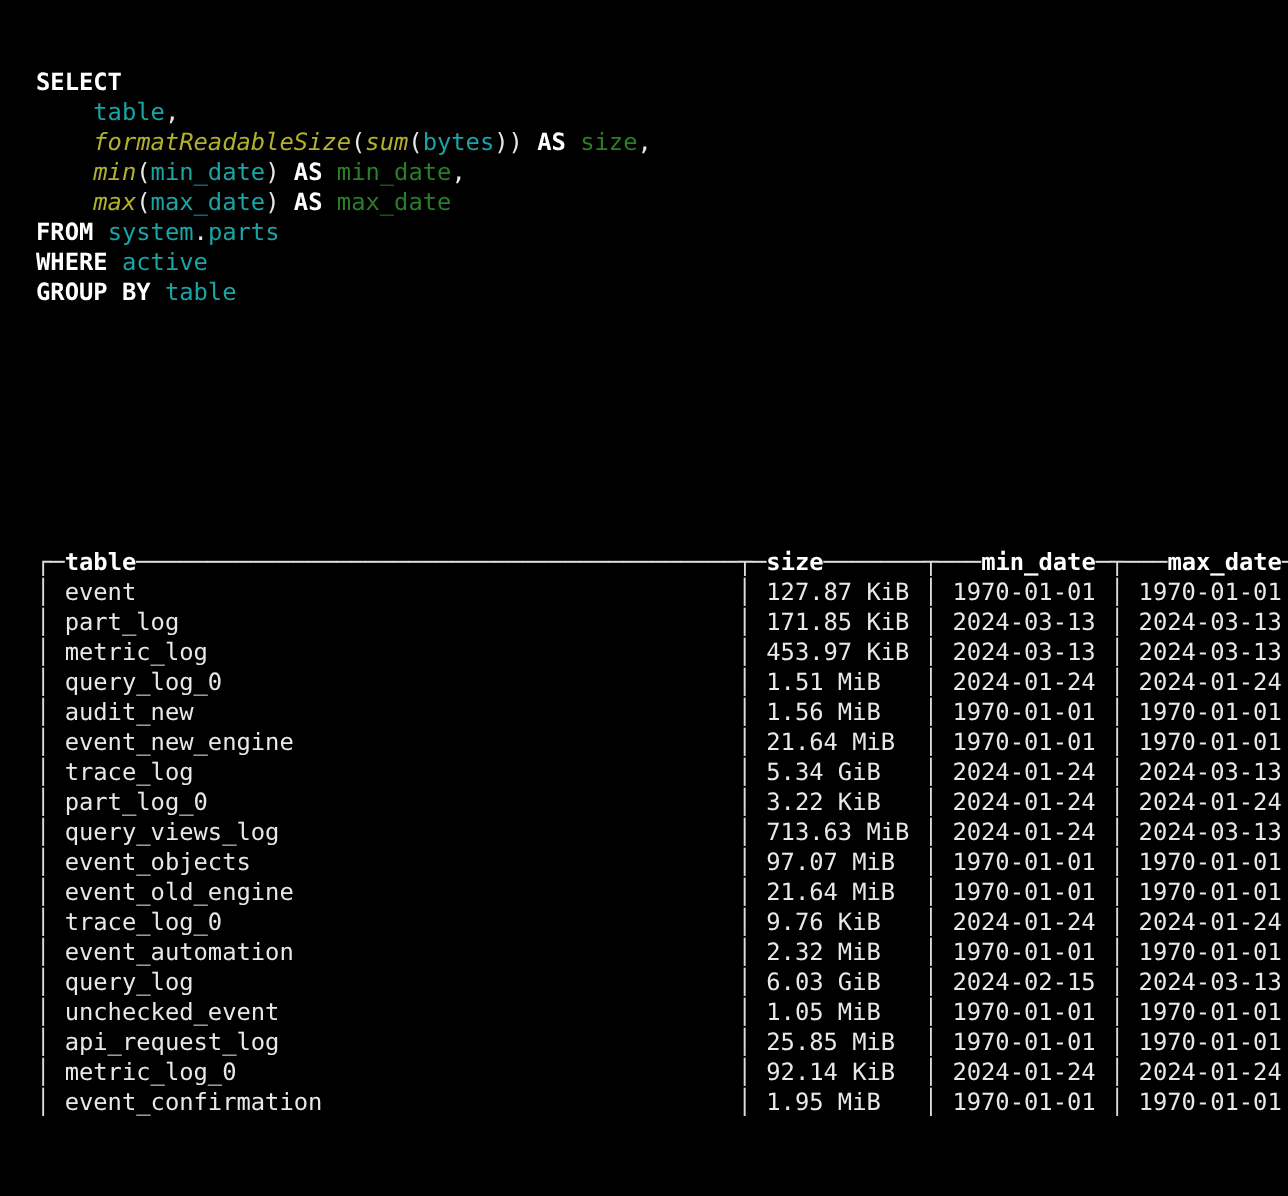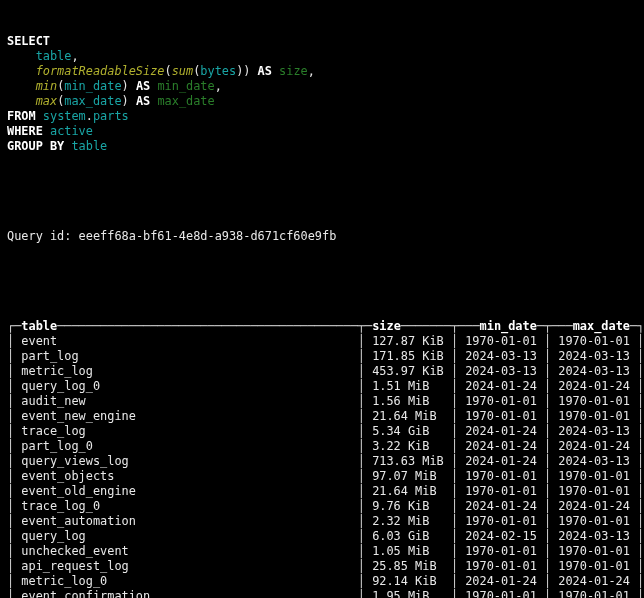--- a/index.html
+++ b/index.html
@@ -18,31 +18,30 @@
     box-sizing: border-box;
     padding: 4px 0 0 7px;
     background: var(--bg, #000000);
     font-family: "DejaVu Sans Mono", "Liberation Mono", monospace;
     font-size: 11.9px;
     line-height: 15px;
     color: var(--tx, #E8E8E8);
     white-space: pre;
     cursor: text;
   }
-  .line { height: 15px; white-space: pre; }
+  .line { height: 15px; white-space: pre; margin-left: 11px; }
   .kw { color: var(--kw, #FFFFFF); font-weight: bold; }
   .id { color: var(--id, #19A5A5); }
   .fn { color: var(--fn, #B1B12E); font-style: italic; }
   .al { color: var(--al, #2A7E2A); }
   .tx { color: var(--tx, #E8E8E8); }
   .bd { color: var(--bd, #DCDCDC); }
   .hd { color: var(--kw, #FFFFFF); font-weight: bold; }
 </style>
 </head>
 <body>
 
 <div class="terminal">
   <div id="sql"><div class="line"><span class="kw">SELECT</span></div><div class="line"><span class="tx">    </span><span class="id">table</span><span class="tx">,</span></div><div class="line"><span class="tx">    </span><span class="fn">formatReadableSize</span><span class="tx">(</span><span class="fn">sum</span><span class="tx">(</span><span class="id">bytes</span><span class="tx">)) </span><span class="kw">AS</span><span class="tx"> </span><span class="al">size</span><span class="tx">,</span></div><div class="line"><span class="tx">    </span><span class="fn">min</span><span class="tx">(</span><span class="id">min_date</span><span class="tx">) </span><span class="kw">AS</span><span class="tx"> </span><span class="al">min_date</span><span class="tx">,</span></div><div class="line"><span class="tx">    </span><span class="fn">max</span><span class="tx">(</span><span class="id">max_date</span><span class="tx">) </span><span class="kw">AS</span><span class="tx"> </span><span class="al">max_date</span></div><div class="line"><span class="kw">FROM</span><span class="tx"> </span><span class="id">system</span><span class="tx">.</span><span class="id">parts</span></div><div class="line"><span class="kw">WHERE</span><span class="tx"> </span><span class="id">active</span></div><div class="line"><span class="kw">GROUP BY</span><span class="tx"> </span><span class="id">table</span></div></div>
   <div class="line"></div>
-  <div class="line"><span class="tx">Query id:</span><span class="tx"> </span><span class="tx">eeeff68a-bf61-4e8d-a938-d671cf60e9fb</span></div>
   <div class="line"></div>
   <div id="results"><div class="line"><span class="bd">┌</span><span class="bd">─</span><span class="hd">table</span><span class="bd">──────────────────────────────────────────</span><span class="bd">┬</span><span class="bd">─</span><span class="hd">size</span><span class="bd">───────</span><span class="bd">┬</span><span class="bd">───</span><span class="hd">min_date</span><span class="bd">─</span><span class="bd">┬</span><span class="bd">───</span><span class="hd">max_date</span><span class="bd">─</span><span class="bd">┐</span></div><div class="line"><span class="bd">│</span><span class="tx"> event                                          </span><span class="bd">│</span><span class="tx"> 127.87 KiB </span><span class="bd">│</span><span class="tx"> 1970-01-01 </span><span class="bd">│</span><span class="tx"> 1970-01-01 </span><span class="bd">│</span></div><div class="line"><span class="bd">│</span><span class="tx"> part_log                                       </span><span class="bd">│</span><span class="tx"> 171.85 KiB </span><span class="bd">│</span><span class="tx"> 2024-03-13 </span><span class="bd">│</span><span class="tx"> 2024-03-13 </span><span class="bd">│</span></div><div class="line"><span class="bd">│</span><span class="tx"> metric_log                                     </span><span class="bd">│</span><span class="tx"> 453.97 KiB </span><span class="bd">│</span><span class="tx"> 2024-03-13 </span><span class="bd">│</span><span class="tx"> 2024-03-13 </span><span class="bd">│</span></div><div class="line"><span class="bd">│</span><span class="tx"> query_log_0                                    </span><span class="bd">│</span><span class="tx"> 1.51 MiB   </span><span class="bd">│</span><span class="tx"> 2024-01-24 </span><span class="bd">│</span><span class="tx"> 2024-01-24 </span><span class="bd">│</span></div><div class="line"><span class="bd">│</span><span class="tx"> audit_new                                      </span><span class="bd">│</span><span class="tx"> 1.56 MiB   </span><span class="bd">│</span><span class="tx"> 1970-01-01 </span><span class="bd">│</span><span class="tx"> 1970-01-01 </span><span class="bd">│</span></div><div class="line"><span class="bd">│</span><span class="tx"> event_new_engine                               </span><span class="bd">│</span><span class="tx"> 21.64 MiB  </span><span class="bd">│</span><span class="tx"> 1970-01-01 </span><span class="bd">│</span><span class="tx"> 1970-01-01 </span><span class="bd">│</span></div><div class="line"><span class="bd">│</span><span class="tx"> trace_log                                      </span><span class="bd">│</span><span class="tx"> 5.34 GiB   </span><span class="bd">│</span><span class="tx"> 2024-01-24 </span><span class="bd">│</span><span class="tx"> 2024-03-13 </span><span class="bd">│</span></div><div class="line"><span class="bd">│</span><span class="tx"> part_log_0                                     </span><span class="bd">│</span><span class="tx"> 3.22 KiB   </span><span class="bd">│</span><span class="tx"> 2024-01-24 </span><span class="bd">│</span><span class="tx"> 2024-01-24 </span><span class="bd">│</span></div><div class="line"><span class="bd">│</span><span class="tx"> query_views_log                                </span><span class="bd">│</span><span class="tx"> 713.63 MiB </span><span class="bd">│</span><span class="tx"> 2024-01-24 </span><span class="bd">│</span><span class="tx"> 2024-03-13 </span><span class="bd">│</span></div><div class="line"><span class="bd">│</span><span class="tx"> event_objects                                  </span><span class="bd">│</span><span class="tx"> 97.07 MiB  </span><span class="bd">│</span><span class="tx"> 1970-01-01 </span><span class="bd">│</span><span class="tx"> 1970-01-01 </span><span class="bd">│</span></div><div class="line"><span class="bd">│</span><span class="tx"> event_old_engine                               </span><span class="bd">│</span><span class="tx"> 21.64 MiB  </span><span class="bd">│</span><span class="tx"> 1970-01-01 </span><span class="bd">│</span><span class="tx"> 1970-01-01 </span><span class="bd">│</span></div><div class="line"><span class="bd">│</span><span class="tx"> trace_log_0                                    </span><span class="bd">│</span><span class="tx"> 9.76 KiB   </span><span class="bd">│</span><span class="tx"> 2024-01-24 </span><span class="bd">│</span><span class="tx"> 2024-01-24 </span><span class="bd">│</span></div><div class="line"><span class="bd">│</span><span class="tx"> event_automation                               </span><span class="bd">│</span><span class="tx"> 2.32 MiB   </span><span class="bd">│</span><span class="tx"> 1970-01-01 </span><span class="bd">│</span><span class="tx"> 1970-01-01 </span><span class="bd">│</span></div><div class="line"><span class="bd">│</span><span class="tx"> query_log                                      </span><span class="bd">│</span><span class="tx"> 6.03 GiB   </span><span class="bd">│</span><span class="tx"> 2024-02-15 </span><span class="bd">│</span><span class="tx"> 2024-03-13 </span><span class="bd">│</span></div><div class="line"><span class="bd">│</span><span class="tx"> unchecked_event                                </span><span class="bd">│</span><span class="tx"> 1.05 MiB   </span><span class="bd">│</span><span class="tx"> 1970-01-01 </span><span class="bd">│</span><span class="tx"> 1970-01-01 </span><span class="bd">│</span></div><div class="line"><span class="bd">│</span><span class="tx"> api_request_log                                </span><span class="bd">│</span><span class="tx"> 25.85 MiB  </span><span class="bd">│</span><span class="tx"> 1970-01-01 </span><span class="bd">│</span><span class="tx"> 1970-01-01 </span><span class="bd">│</span></div><div class="line"><span class="bd">│</span><span class="tx"> metric_log_0                                   </span><span class="bd">│</span><span class="tx"> 92.14 KiB  </span><span class="bd">│</span><span class="tx"> 2024-01-24 </span><span class="bd">│</span><span class="tx"> 2024-01-24 </span><span class="bd">│</span></div><div class="line"><span class="bd">│</span><span class="tx"> event_confirmation                             </span><span class="bd">│</span><span class="tx"> 1.95 MiB   </span><span class="bd">│</span><span class="tx"> 1970-01-01 </span><span class="bd">│</span><span class="tx"> 1970-01-01 </span><span class="bd">│</span></div></div>
 </div>
 
 </body></html>

